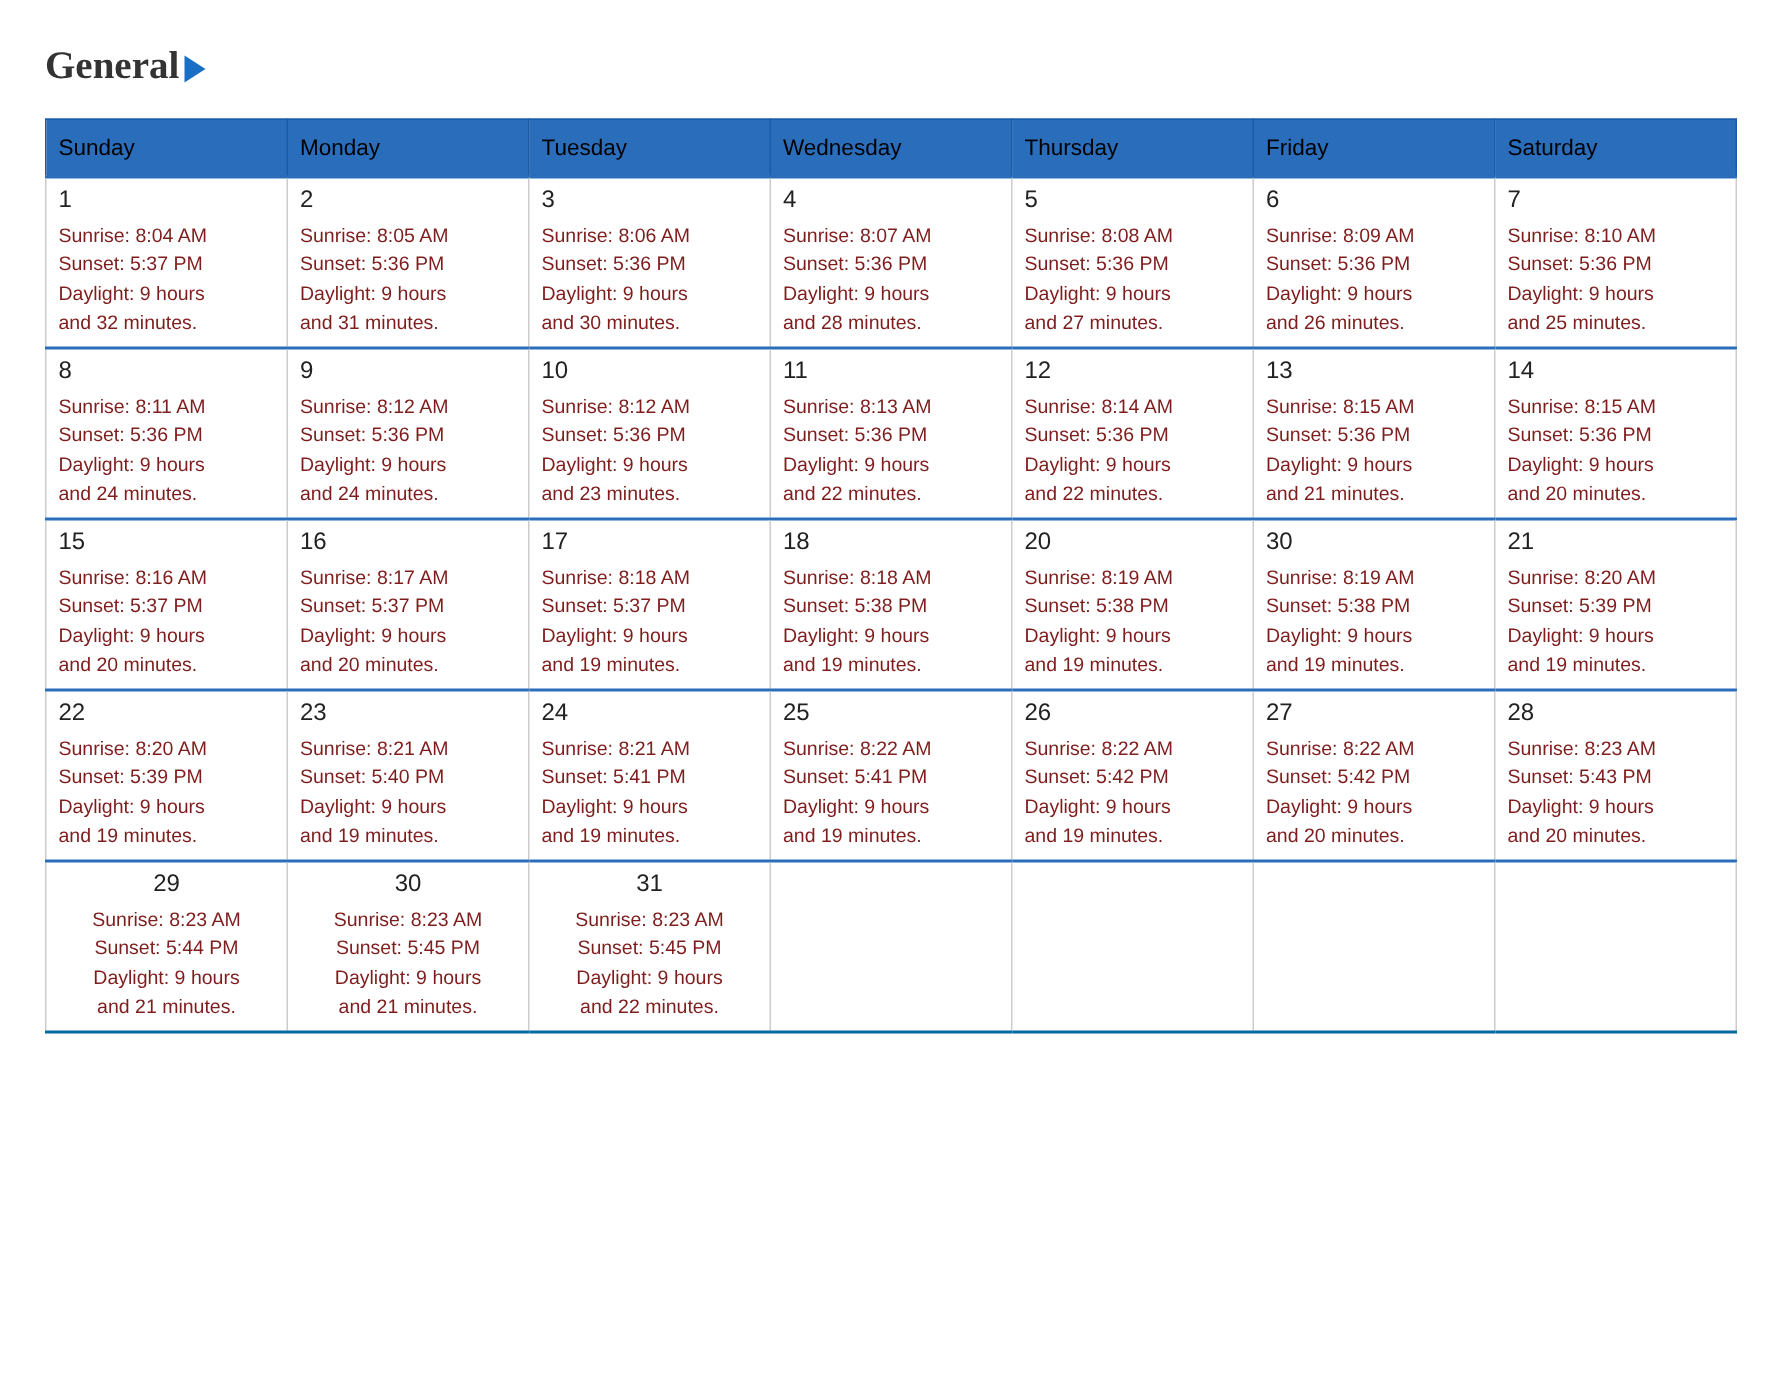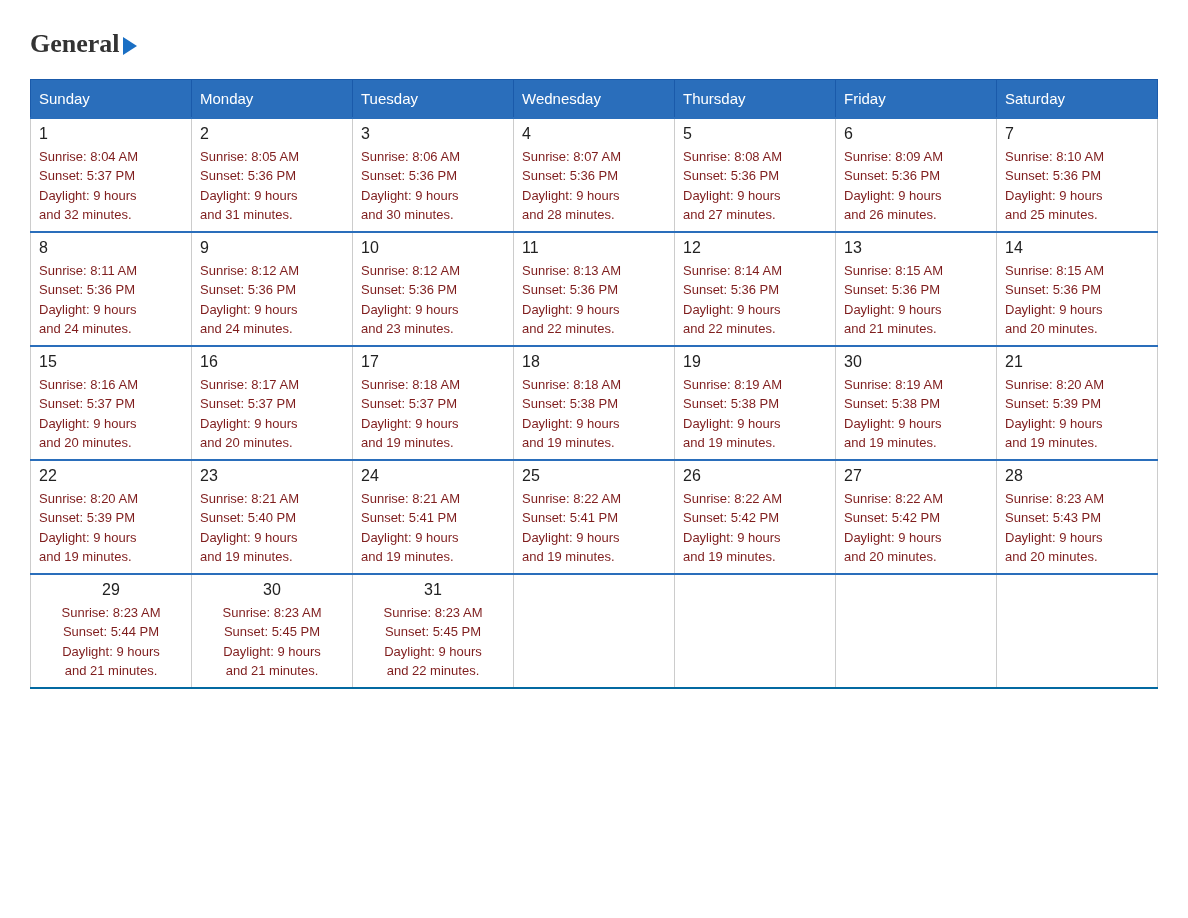--- a/index.html
+++ b/index.html
@@ -35,21 +35,21 @@
       font-weight: normal;
       color: #555;
     }
     table {
       width: 100%;
       border-collapse: collapse;
       table-layout: fixed;
     }
     thead th {
       background-color: #2a6ebb;
-      color: #ffffff;
+      color: #000000;
       padding: 10px 8px;
       text-align: left;
       font-size: 15px;
       font-weight: normal;
       border: 1px solid #1a5aaa;
     }
     tbody td {
       border: 1px solid #ccc;
       border-top: 2px solid #2a6ebb;
       vertical-align: top;
@@ -173,21 +173,21 @@
         </td>
         <td>
           <div class="day-num">17</div>
           <div class="day-info">Sunrise: 8:18 AM<br>Sunset: 5:37 PM<br>Daylight: 9 hours<br>and 19 minutes.</div>
         </td>
         <td>
           <div class="day-num">18</div>
           <div class="day-info">Sunrise: 8:18 AM<br>Sunset: 5:38 PM<br>Daylight: 9 hours<br>and 19 minutes.</div>
         </td>
         <td>
-          <div class="day-num">19</div>
+          <div class="day-num">20</div>
           <div class="day-info">Sunrise: 8:19 AM<br>Sunset: 5:38 PM<br>Daylight: 9 hours<br>and 19 minutes.</div>
         </td>
         <td>
           <div class="day-num">30</div>
           <div class="day-info">Sunrise: 8:19 AM<br>Sunset: 5:38 PM<br>Daylight: 9 hours<br>and 19 minutes.</div>
         </td>
         <td>
           <div class="day-num">21</div>
           <div class="day-info">Sunrise: 8:20 AM<br>Sunset: 5:39 PM<br>Daylight: 9 hours<br>and 19 minutes.</div>
         </td>

